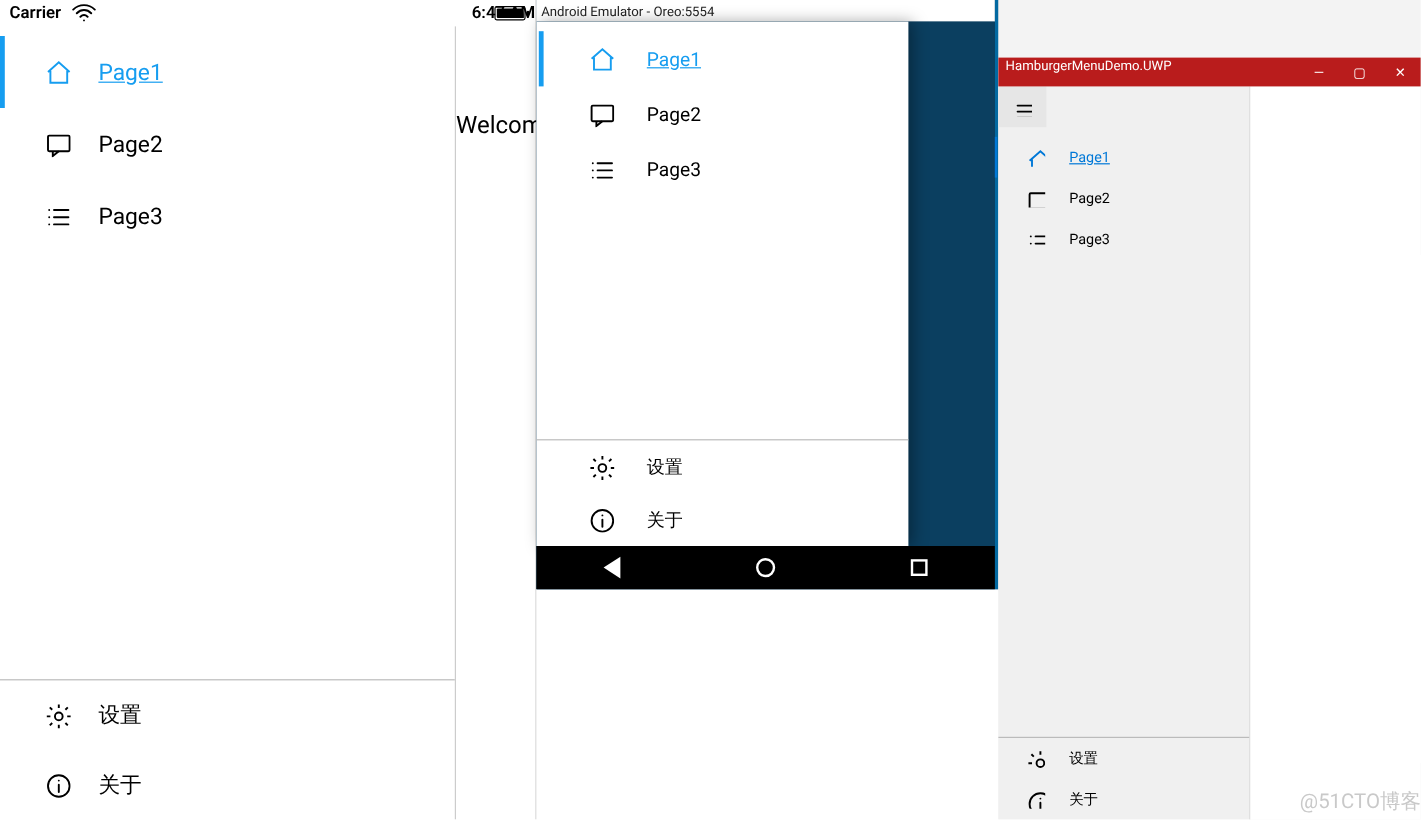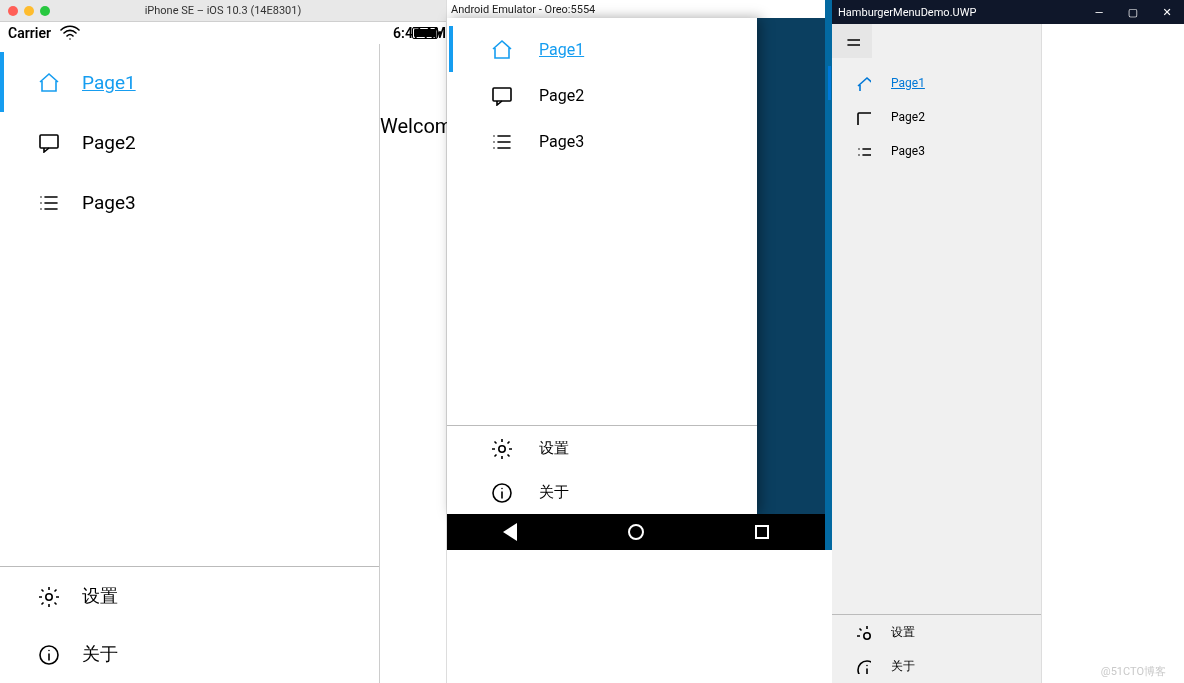--- a/index.html
+++ b/index.html
@@ -25,48 +25,48 @@
   .menu-item { display:flex; align-items:center; height:60px; padding-left:14px; gap:22px; font-size:19px; cursor:pointer;}
   .menu-item.selected { color:#169df0;text-decoration:underline; }
   .menu-item .bar { width:4px; height:60px; background:transparent; margin-left:-14px; margin-right:10px;}
   .menu-item.selected .bar{ background:#169df0;}
   .menu-bottom { border-top:1px solid #bbb; }
   .menu-bottom .menu-item{ height:58px; font-size:18px;}
   .icon { width:24px; height:24px; display:inline-flex; align-items:center; justify-content:center; flex:0 0 24px;}
   svg { width:22px; height:22px; stroke:currentColor; fill:none; stroke-width:1.6;}
 
   
-  .android { width:385px; height:550px; display:flex; flex-direction:column; border-right:7px solid #0369a1; background:#0b3f60;}
+  .android { width:385px; height:491px; display:flex; flex-direction:column; border-right:3px solid #0369a1; background:#0b3f60;}
   .and-title { height:18px; background:#fff; font-size:11px; color:#222; padding-left:4px; display:flex; align-items:center;}
   .and-statusbar { height:24px; background:#1565c0; color:#fff; display:flex; align-items:center; justify-content:flex-end; gap:8px; padding:0 8px; font-size:13px; font-weight:600;}
   .and-body { flex:1; position:relative; background:#0b3f60;}
   .and-drawer { position:absolute; left:0; top:0; bottom:36px; width:310px; background:#fff; display:flex; flex-direction:column; box-shadow:4px 0 12px rgba(0,0,0,.35);}
   .and-drawer .menu-item{ height:46px; font-size:16px; gap:26px; padding-left:16px;}
   .and-drawer .menu-item .bar{height:46px;}
   .and-drawer .menu-bottom .menu-item{height:44px; font-size:15px;}
   .and-navbar { position:absolute; left:0; right:0; bottom:0; height:36px; background:#000; display:flex; align-items:center; justify-content:space-around;}
   .and-back { width:0;height:0;border-top:9px solid transparent;border-bottom:9px solid transparent;border-right:14px solid #fff;}
   .and-home { width:16px;height:16px;border:2px solid #fff;border-radius:50%;}
   .and-recent{ width:14px;height:14px;border:2px solid #fff;}
 
   
   .uwp { flex:1; height:683px; display:flex; flex-direction:column; background:#f3f3f3;}
-  .uwp-titlebar { height:24px; background:#0f172a; color:#fff; display:flex; align-items:center; font-size:11px; padding-left:6px; position:relative;}
+  .uwp-titlebar { height:24px; background:#b91c1c; color:#fff; display:flex; align-items:flex-start; font-size:11px; padding-left:6px; position:relative;margin-top:48px;}
   .uwp-ctrls { position:absolute; right:0; top:0; height:24px; display:flex;}
   .uwp-ctrl { width:34px; display:flex; align-items:center; justify-content:center; font-size:11px; cursor:pointer;}
   .uwp-body { flex:1; display:flex;}
   .uwp-rail { width:210px; background:#f0f0f0; display:flex; flex-direction:column; border-right:1px solid #ddd;}
   .uwp-hamburger { height:34px; width:40px; display:flex; align-items:center; justify-content:center; background:#e6e6e6; cursor:pointer;}
   .uwp-rail .menu-item { height:34px; font-size:12px; gap:16px; padding-left:10px;}
   .uwp-rail .menu-item .bar{height:34px; width:3px; margin-right:4px;}
   .uwp-rail .menu-item.selected{ color:#0078d7;}
   .uwp-rail .menu-item.selected .bar{background:#0078d7;}
   .uwp-rail svg{width:16px;height:16px;}
   .uwp-content{ flex:1; background:#fff;}
-  .watermark{position:absolute; right:18px; bottom:4px; font-size:11px; color:#c9c9c9;}
+  .watermark{position:absolute; right:0; bottom:4px; font-size:17px; color:#c9c9c9;}
 </style>
 </head>
 <body>
 
 <svg width="0" height="0" style="position:absolute">
   <defs>
     <g id="i-home">
         <path d="M3 11 L12 3 L21 11 M5 10 V20 H19 V10"></path>
       </g>
     <g id="i-chat">
@@ -89,28 +89,20 @@
       </g>
     <g id="i-menu">
         <path d="M4 7h16M4 12h16M4 17h16" stroke-linecap="round"></path>
       </g>
   </defs>
 </svg>
 
 <div class="root">
 
   <div class="ios">
-    <div class="mac-titlebar">
-      <div class="mac-dots">
-        <div class="mac-dot red"></div>
-        <div class="mac-dot yellow"></div>
-        <div class="mac-dot green"></div>
-      </div>
-      <div class="mac-title">iPhone SE – iOS 10.3 (14E8301)</div>
-    </div>
     <div class="ios-statusbar">
       <div style="display:flex;align-items:center;gap:6px;">
         <span>Carrier</span>
         <span class="icon">
             <svg>
               <use href="#i-wifi"></use>
             </svg>
           </span>
       </div>
       <div class="time">6:47 AM</div>

